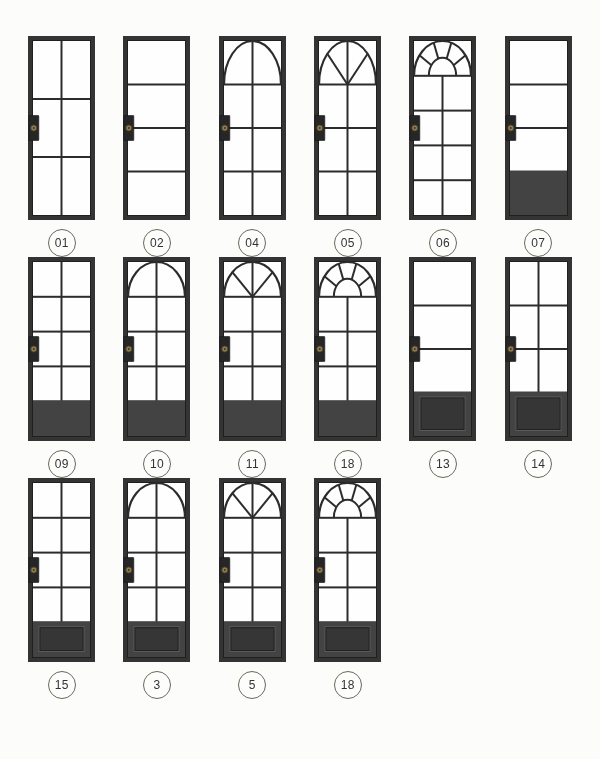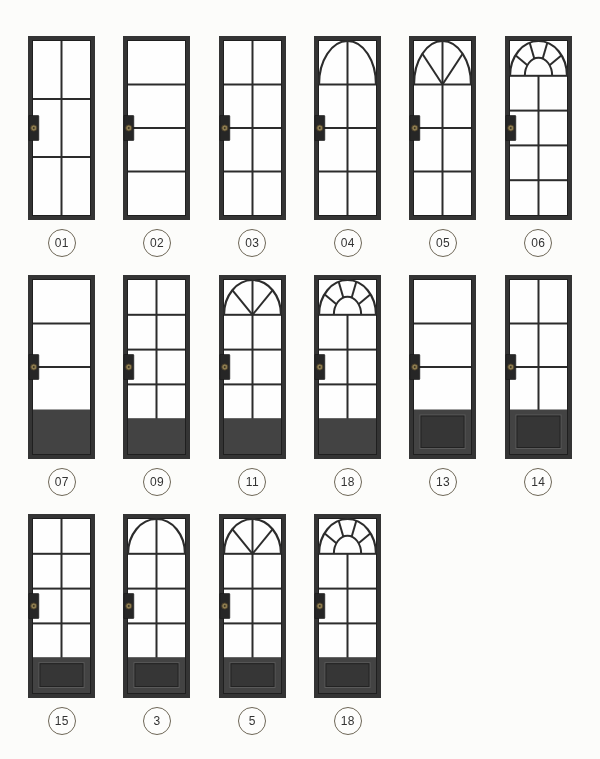--- a/index.html
+++ b/index.html
@@ -11,21 +11,20 @@
   }
   .page{
     box-sizing:border-box;
     width:600px;height:759px;
     padding:36px 14px 10px 14px;
   }
   .grid{
     display:grid;
     grid-template-columns:repeat(6,1fr);
     grid-auto-rows:auto;
-    row-gap:18px;
   }
   .card{
     margin:0;
     display:flex;
     flex-direction:column;
     align-items:center;
   }
   .card svg{display:block;}
   .badge{
     margin-top:9px;
@@ -76,37 +75,20 @@
         </svg>
         <figcaption class="badge">
           <span>02</span>
         </figcaption>
       </figure>
       <figure class="card">
         <svg width="67" height="184" viewBox="0 0 67 184">
           <rect x="0" y="0" width="67" height="184" fill="#343434"></rect>
           <rect x="4" y="4" width="59" height="176" fill="#1f1f1f"></rect>
           <rect x="5" y="5" width="57" height="174" fill="#fefefe"></rect>
-          <rect x="5" y="47.5" width="57" height="2" fill="#2c2c2c"></rect>
-          <rect x="5" y="91" width="57" height="2" fill="#2c2c2c"></rect>
-          <rect x="5" y="134.5" width="57" height="2" fill="#2c2c2c"></rect>
-          <rect x="32.5" y="5" width="2" height="174" fill="#2c2c2c"></rect>
-          <rect x="0.8" y="79.5" width="10" height="25" rx="0.6" fill="#262626" stroke="#161616" stroke-width="0.6"></rect>
-          <circle cx="5.8" cy="92" r="3.1" fill="#8d7c50" stroke="#473c28" stroke-width="0.9"></circle>
-          <circle cx="5.8" cy="92" r="0.9" fill="#3a3321"></circle>
-        </svg>
-        <figcaption class="badge">
-          <span>03</span>
-        </figcaption>
-      </figure>
-      <figure class="card">
-        <svg width="67" height="184" viewBox="0 0 67 184">
-          <rect x="0" y="0" width="67" height="184" fill="#343434"></rect>
-          <rect x="4" y="4" width="59" height="176" fill="#1f1f1f"></rect>
-          <rect x="5" y="5" width="57" height="174" fill="#fefefe"></rect>
           <rect x="5" y="91" width="57" height="2" fill="#2c2c2c"></rect>
           <rect x="5" y="134.5" width="57" height="2" fill="#2c2c2c"></rect>
           <rect x="5" y="47.5" width="57" height="2" fill="#2c2c2c"></rect>
           <rect x="32.5" y="5" width="2" height="174" fill="#2c2c2c"></rect>
           <path d="M 5 48.5 A 28.5 43.5 0 0 1 62 48.5" fill="none" stroke="#2c2c2c" stroke-width="2.2"></path>
           <rect x="0.8" y="79.5" width="10" height="25" rx="0.6" fill="#262626" stroke="#161616" stroke-width="0.6"></rect>
           <circle cx="5.8" cy="92" r="3.1" fill="#8d7c50" stroke="#473c28" stroke-width="0.9"></circle>
           <circle cx="5.8" cy="92" r="0.9" fill="#3a3321"></circle>
         </svg>
         <figcaption class="badge">
@@ -194,20 +176,39 @@
       <figure class="card">
         <svg width="67" height="184" viewBox="0 0 67 184">
           <rect x="0" y="0" width="67" height="184" fill="#343434"></rect>
           <rect x="4" y="4" width="59" height="176" fill="#1f1f1f"></rect>
           <rect x="5" y="5" width="57" height="174" fill="#fefefe"></rect>
           <rect x="5" y="73.6" width="57" height="2" fill="#2c2c2c"></rect>
           <rect x="5" y="108.39999999999999" width="57" height="2" fill="#2c2c2c"></rect>
           <rect x="5" y="38.8" width="57" height="2" fill="#2c2c2c"></rect>
           <rect x="32.5" y="5" width="2" height="139.2" fill="#2c2c2c"></rect>
           <path d="M 5 39.8 A 28.5 34.8 0 0 1 62 39.8" fill="none" stroke="#2c2c2c" stroke-width="2.2"></path>
+          <rect x="5" y="143.2" width="57" height="35.80000000000001" fill="#434343"></rect>
+          <rect x="0.8" y="79.5" width="10" height="25" rx="0.6" fill="#262626" stroke="#161616" stroke-width="0.6"></rect>
+          <circle cx="5.8" cy="92" r="3.1" fill="#8d7c50" stroke="#473c28" stroke-width="0.9"></circle>
+          <circle cx="5.8" cy="92" r="0.9" fill="#3a3321"></circle>
+        </svg>
+        <figcaption class="badge">
+          <span>10</span>
+        </figcaption>
+      </figure>
+      <figure class="card">
+        <svg width="67" height="184" viewBox="0 0 67 184">
+          <rect x="0" y="0" width="67" height="184" fill="#343434"></rect>
+          <rect x="4" y="4" width="59" height="176" fill="#1f1f1f"></rect>
+          <rect x="5" y="5" width="57" height="174" fill="#fefefe"></rect>
+          <rect x="5" y="73.6" width="57" height="2" fill="#2c2c2c"></rect>
+          <rect x="5" y="108.39999999999999" width="57" height="2" fill="#2c2c2c"></rect>
+          <rect x="5" y="38.8" width="57" height="2" fill="#2c2c2c"></rect>
+          <rect x="32.5" y="5" width="2" height="139.2" fill="#2c2c2c"></rect>
+          <path d="M 5 39.8 A 28.5 34.8 0 0 1 62 39.8" fill="none" stroke="#2c2c2c" stroke-width="2.2"></path>
           <line x1="33.5" y1="39.8" x2="53.65254326381661" y2="15.19268401470815" stroke="#2c2c2c" stroke-width="2"></line>
           <line x1="33.5" y1="39.8" x2="13.347456736183396" y2="15.192684014708142" stroke="#2c2c2c" stroke-width="2"></line>
           <rect x="5" y="143.2" width="57" height="35.80000000000001" fill="#434343"></rect>
           <rect x="0.8" y="79.5" width="10" height="25" rx="0.6" fill="#262626" stroke="#161616" stroke-width="0.6"></rect>
           <circle cx="5.8" cy="92" r="3.1" fill="#8d7c50" stroke="#473c28" stroke-width="0.9"></circle>
           <circle cx="5.8" cy="92" r="0.9" fill="#3a3321"></circle>
         </svg>
         <figcaption class="badge">
           <span>11</span>
         </figcaption>

